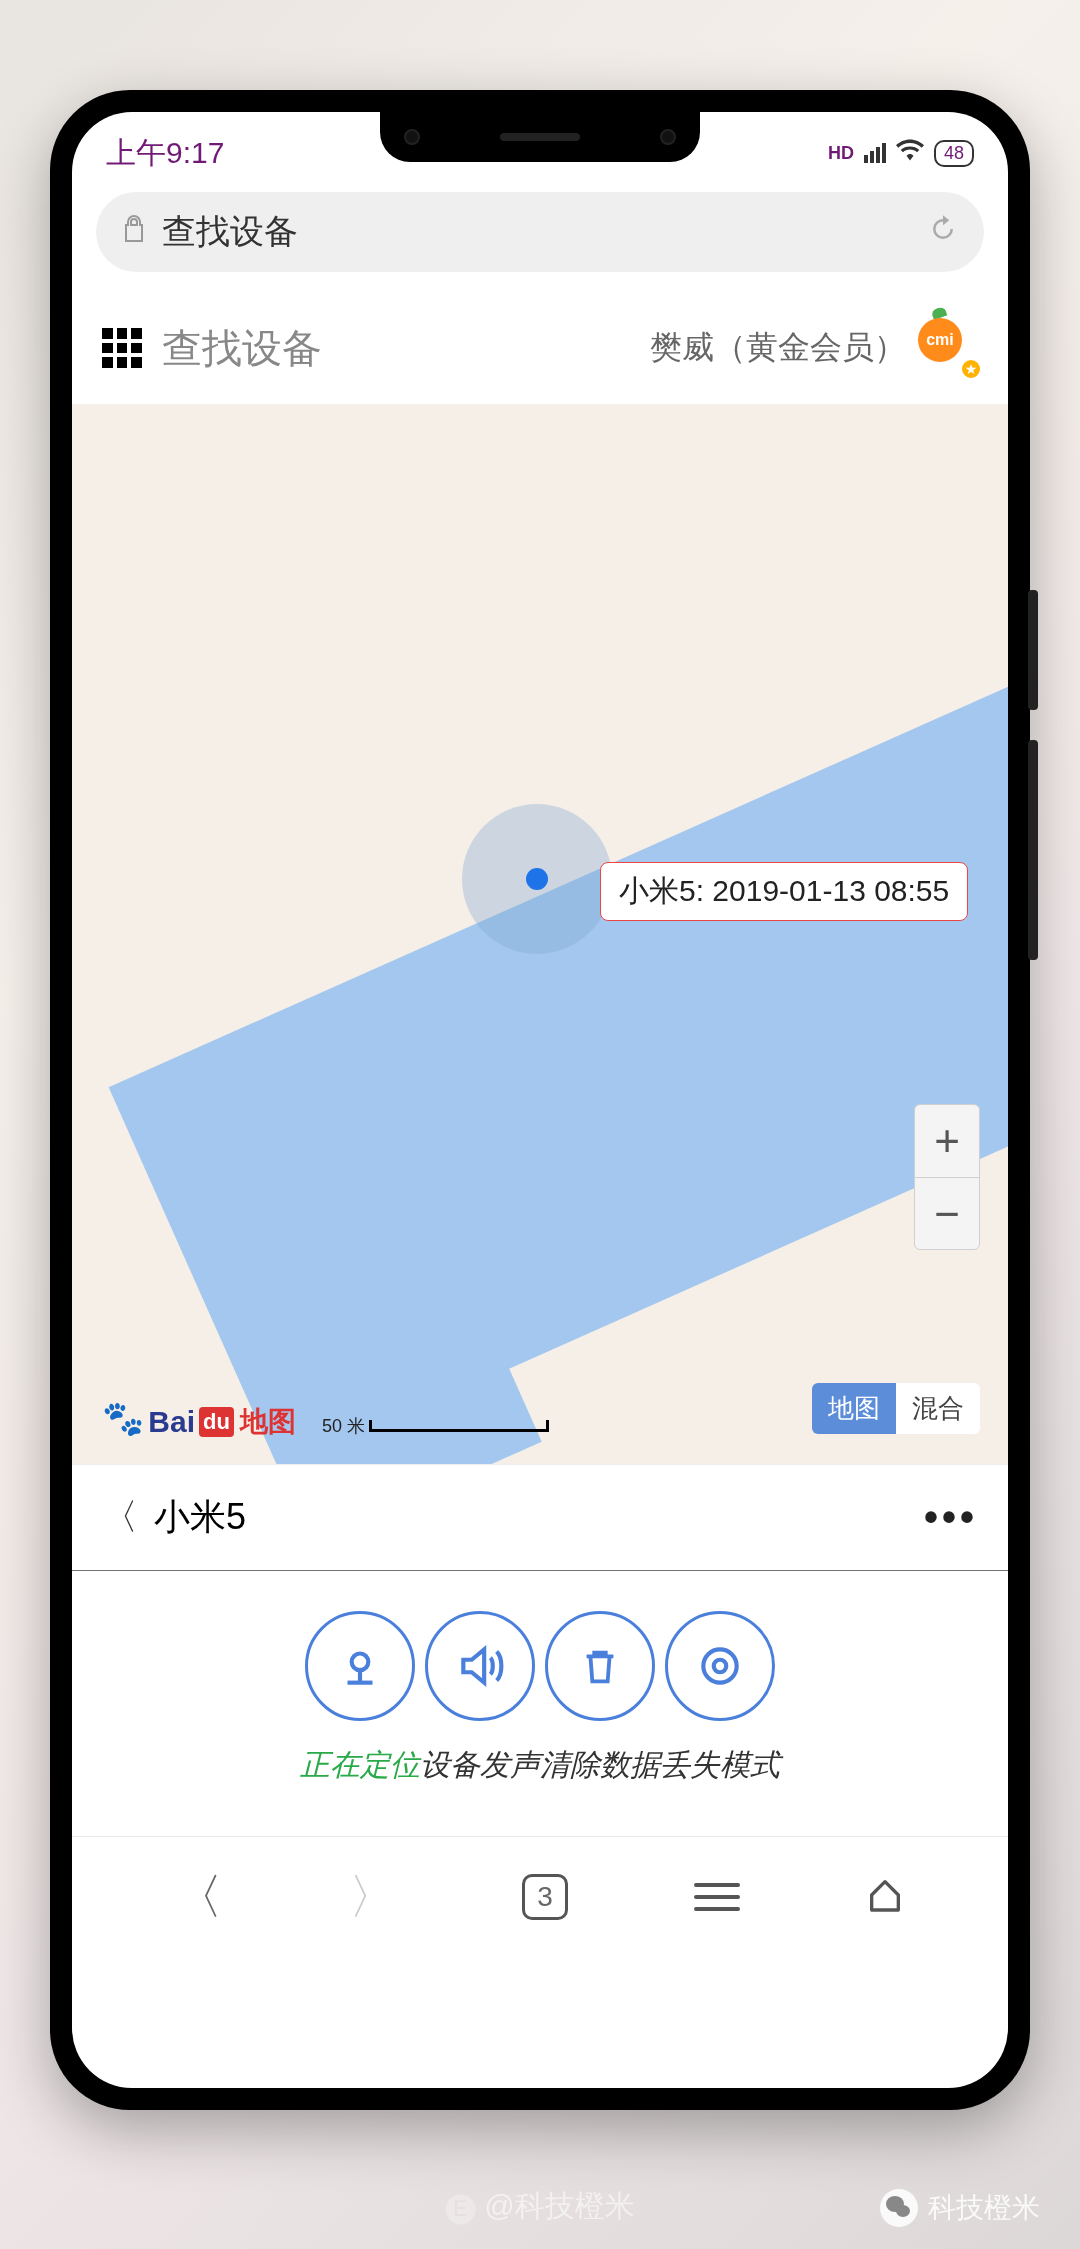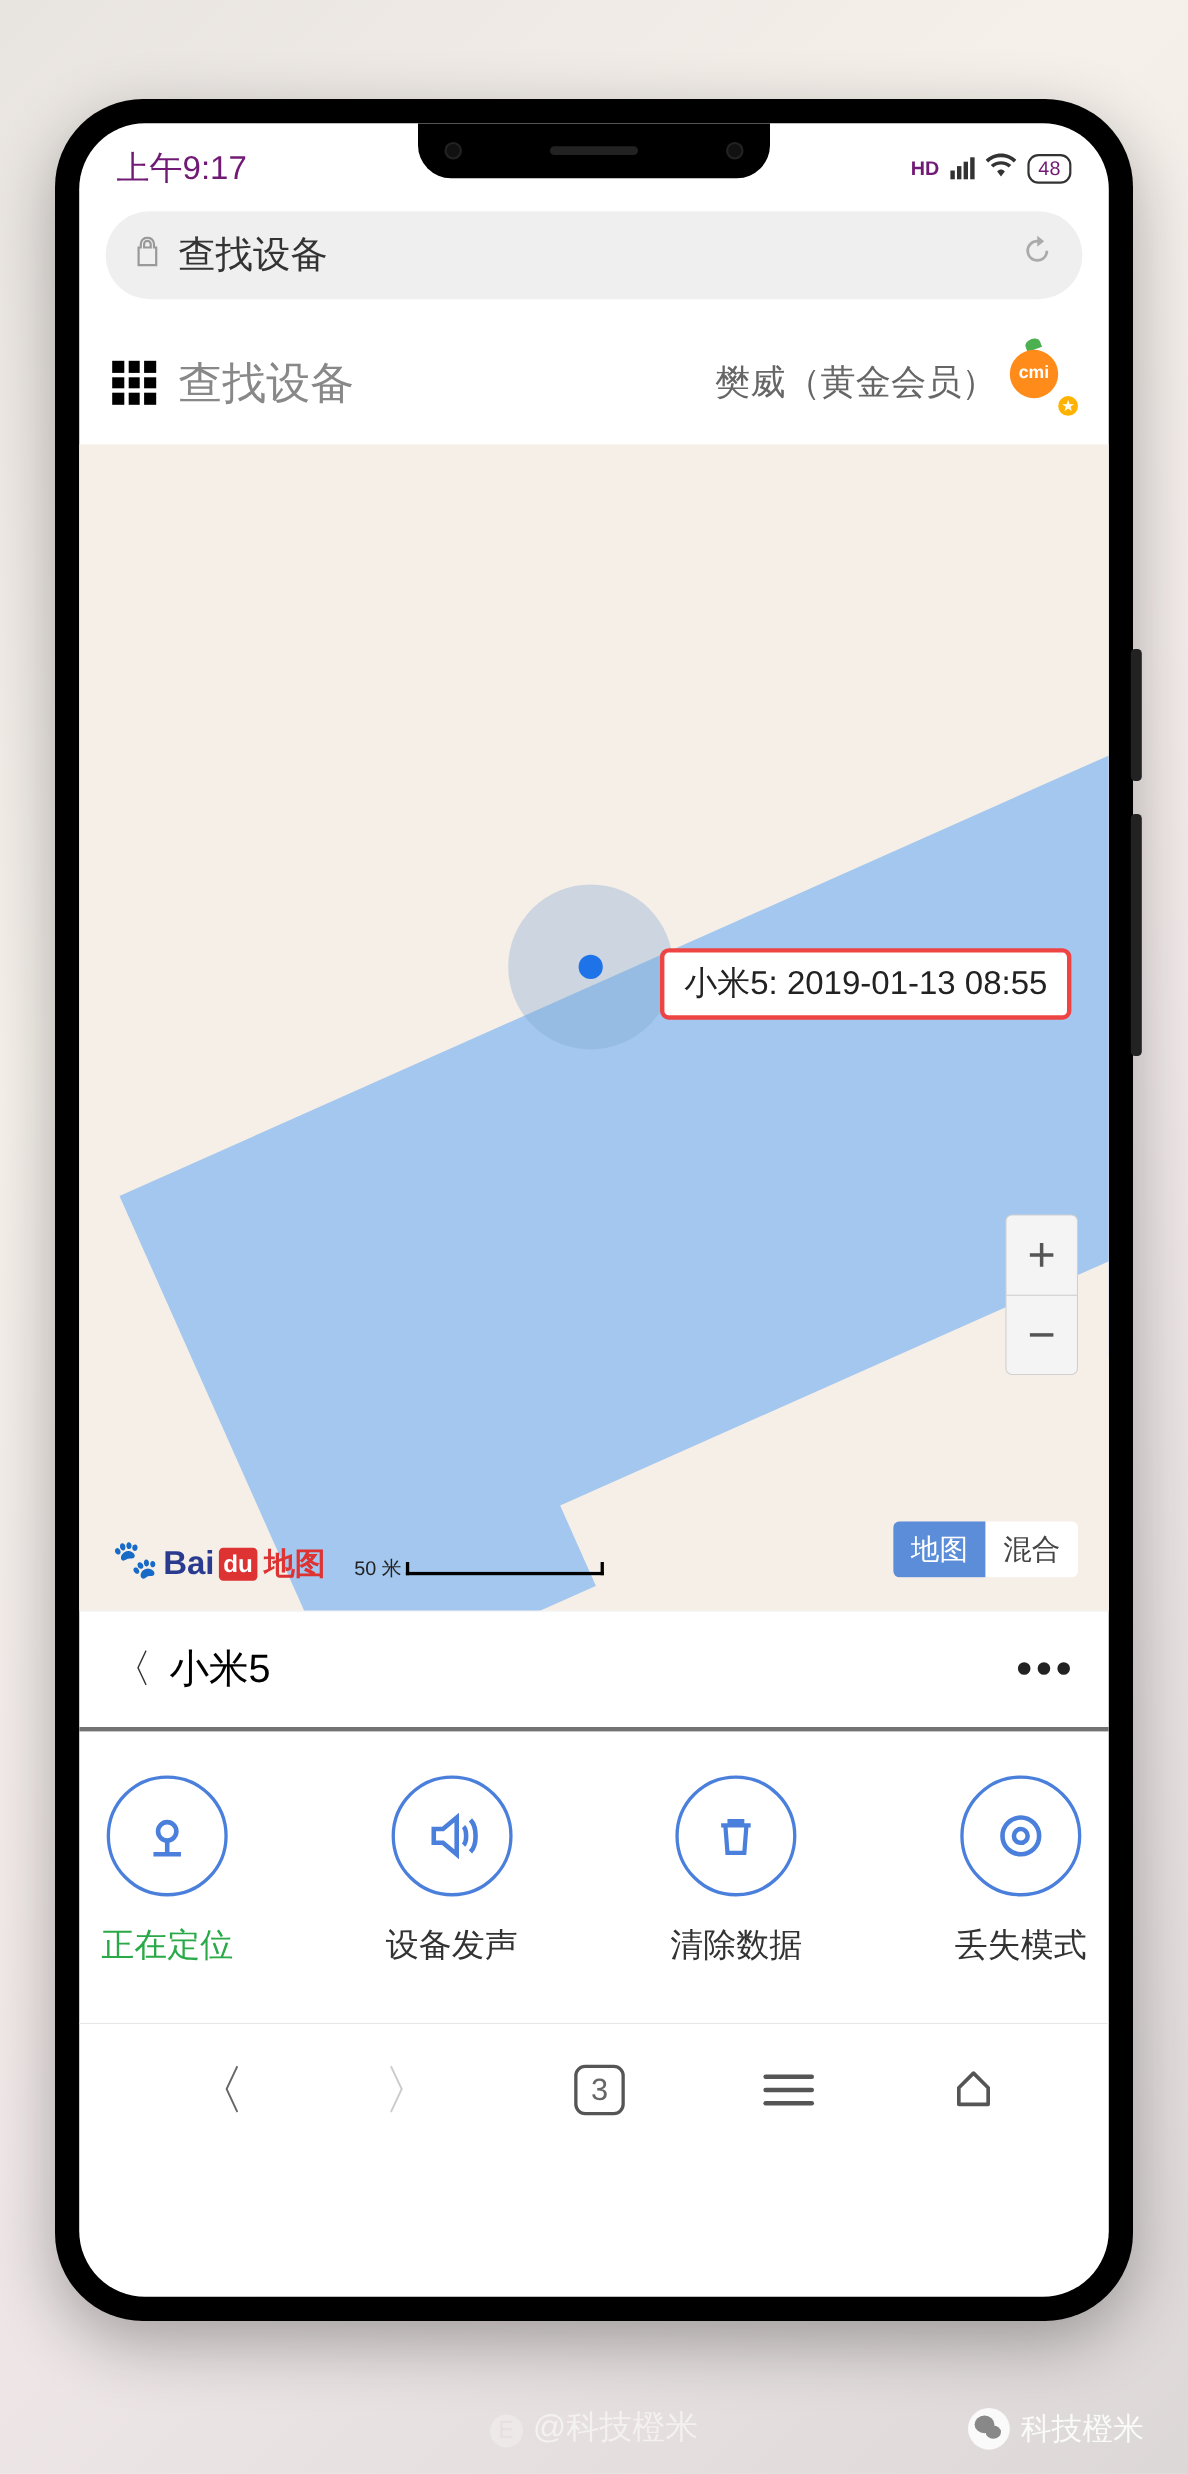--- a/index.html
+++ b/index.html
@@ -126,21 +126,21 @@
     border-radius:50%;
     display:flex; align-items:center; justify-content:center;
   }
   .loc-dot {
     width:22px; height:22px; background:#1e73e8; border-radius:50%;
   }
   .callout {
     position:absolute;
     top:458px; left:528px;
     background:#fff;
-    border:4px solid #ef4444;
+    border:1px solid #ef4444;
     border-radius:8px;
     padding:8px 18px;
     font-size:30px;
     color:#222;
     white-space:nowrap;
   }
   .zoom {
     position:absolute;
     right:28px; top:700px;
     width:66px;
@@ -190,23 +190,24 @@
     justify-content:space-between;
     padding: 28px 30px;
     border-top:1px solid #eee;
   }
   .device-left { display:flex; align-items:center; gap:16px; color:#000; font-size:36px;}
   .back-chevron { font-size:36px; color:#333; }
   .dots { font-size:40px; color:#222; letter-spacing:4px; font-weight:bold;}
 
   .actions {
     display:flex;
-    justify-content:space-between;
+    justify-content:center;
     padding: 40px 20px 50px;
-    border-top:4px solid #737373;
+    border-top:1px solid #737373;
+    font-style:italic;
   }
   .action { display:flex; flex-direction:column; align-items:center; gap:24px; }
   .action-circle {
     width:110px; height:110px;
     border:3px solid #4a7fdc;
     border-radius:50%;
     display:flex; align-items:center; justify-content:center;
     color:#4a7fdc;
   }
   .action-label { font-size:30px; color:#333; }

